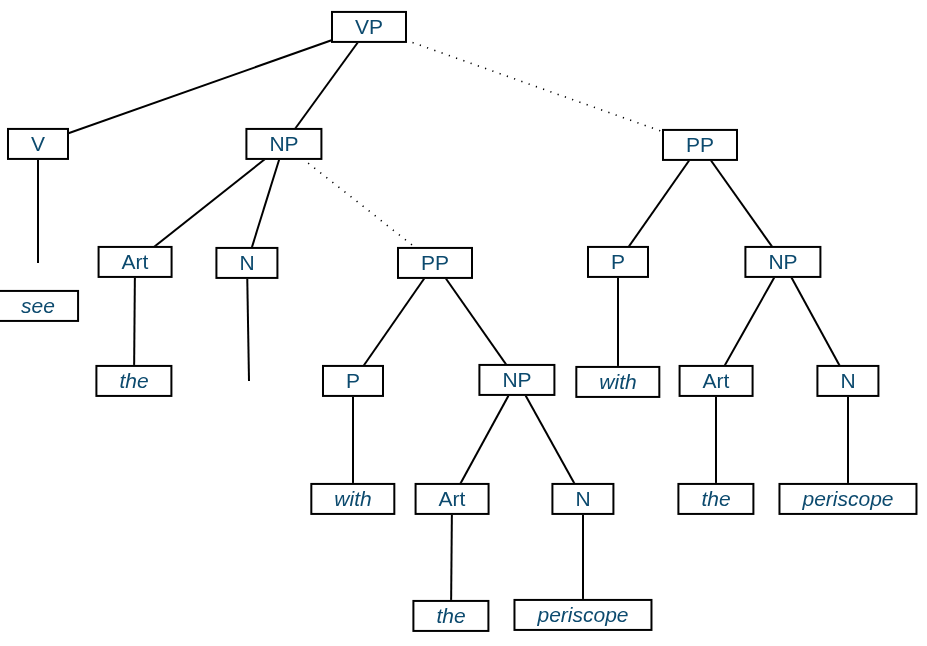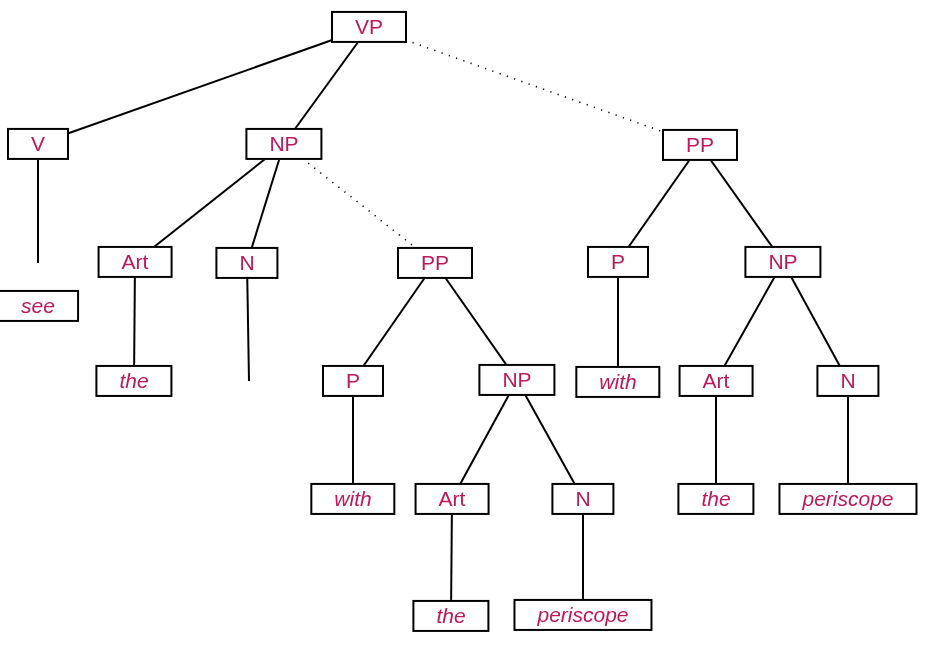--- a/index.html
+++ b/index.html
@@ -32,21 +32,21 @@
     stroke-width: 1.6;
     stroke-dasharray: 1.2 6.5;
     stroke-linecap: butt;
   }
   .node {
     position: absolute;
     transform: translate(-50%, -50%);
     z-index: 2;
     background: #ffffff;
     border: 2px solid #000000;
-    color: #be185d;
+    color: #0c4a6e;
     font-size: 21px;
     line-height: 1.15;
     padding: 2px 22px;
     white-space: nowrap;
     text-align: center;
   }
   .node.italic {
     font-style: italic;
   }
 </style>

